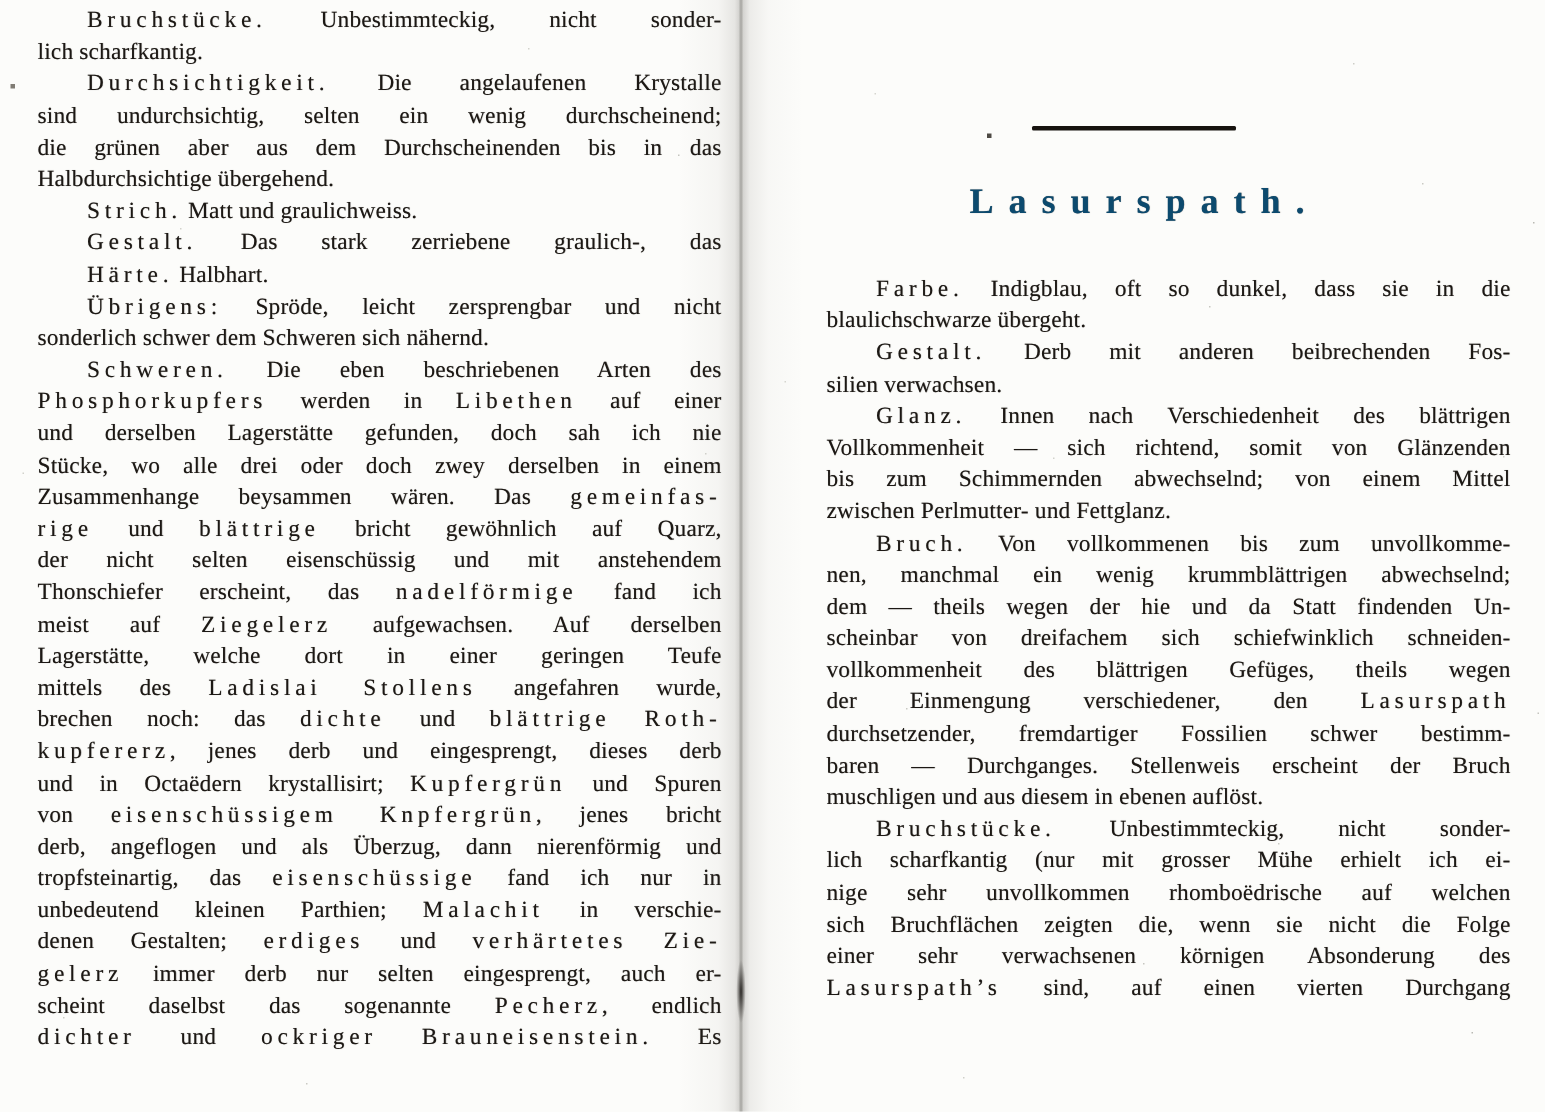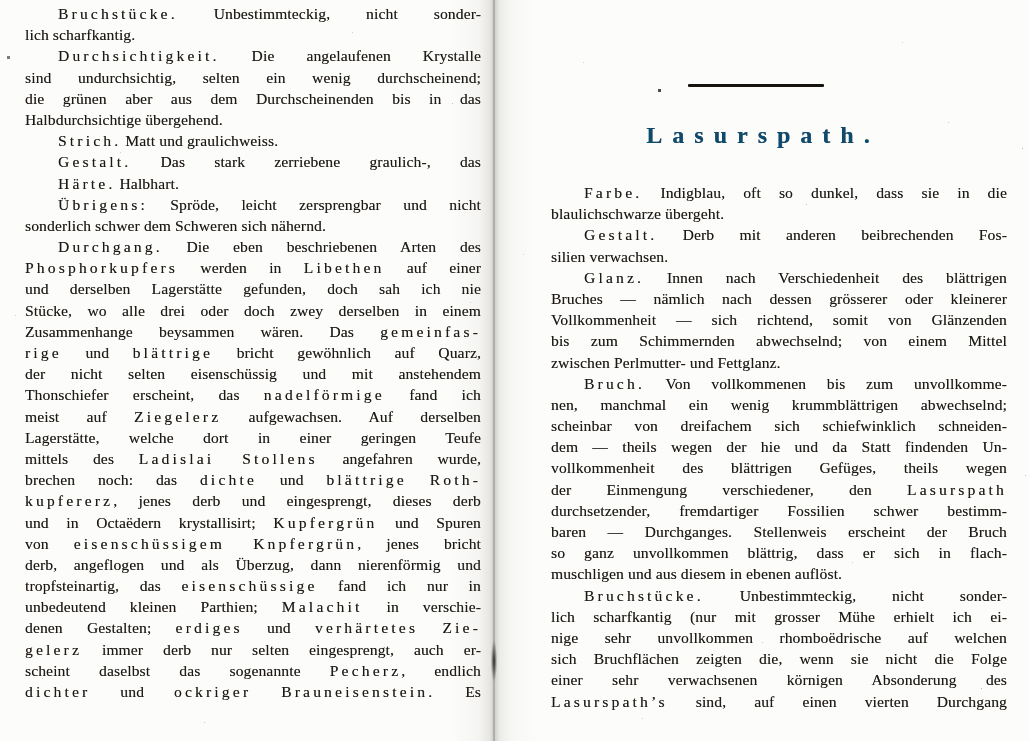--- a/index.html
+++ b/index.html
@@ -96,21 +96,21 @@
         <div class="line end">lich scharfkantig.</div>
         <div class="line indent"><span class="sp">Durchsichtigkeit.</span> Die angelaufenen Krystalle</div>
         <div class="line">sind undurchsichtig, selten ein wenig durchscheinend;</div>
         <div class="line">die grünen aber aus dem Durchscheinenden bis in das</div>
         <div class="line end">Halbdurchsichtige übergehend.</div>
         <div class="line indent end"><span class="sp">Strich.</span> Matt und graulichweiss.</div>
         <div class="line indent"><span class="sp">Gestalt.</span> Das stark zerriebene graulich-, das</div>
         <div class="line indent end"><span class="sp">Härte.</span> Halbhart.</div>
         <div class="line indent"><span class="sp">Übrigens:</span> Spröde, leicht zersprengbar und nicht</div>
         <div class="line end">sonderlich schwer dem Schweren sich nähernd.</div>
-        <div class="line indent"><span class="sp">Durchgang.</span> Die eben beschriebenen Arten des</div>
+        <div class="line indent"><span class="sp">Schweren.</span> Die eben beschriebenen Arten des</div>
         <div class="line"><span class="sp">Phosphorkupfers</span> werden in <span class="sp">Libethen</span> auf einer</div>
         <div class="line">und derselben Lagerstätte gefunden, doch sah ich nie</div>
         <div class="line">Stücke, wo alle drei oder doch zwey derselben in einem</div>
         <div class="line">Zusammenhange beysammen wären. Das <span class="sp">gemeinfas-</span></div>
         <div class="line"><span class="sp">rige</span> und <span class="sp">blättrige</span> bricht gewöhnlich auf Quarz,</div>
         <div class="line">der nicht selten eisenschüssig und mit anstehendem</div>
         <div class="line">Thonschiefer erscheint, das <span class="sp">nadelförmige</span> fand ich</div>
         <div class="line">meist auf <span class="sp">Ziegelerz</span> aufgewachsen. Auf derselben</div>
         <div class="line">Lagerstätte, welche dort in einer geringen Teufe</div>
         <div class="line">mittels des <span class="sp">Ladislai Stollens</span> angefahren wurde,</div>
@@ -136,33 +136,31 @@
   <div class="page" style="left:536px;right:0;">
 
     <div class="rule" style="left:152px;"></div>
     <div class="heading" style="left:4px;">Lasurspath.</div>
     <div class="column col-body" style="left:15px;">
         <div class="line indent"><span class="sp">Farbe.</span> Indigblau, oft so dunkel, dass sie in die</div>
         <div class="line end">blaulichschwarze übergeht.</div>
         <div class="line indent"><span class="sp">Gestalt.</span> Derb mit anderen beibrechenden Fos-</div>
         <div class="line end">silien verwachsen.</div>
         <div class="line indent"><span class="sp">Glanz.</span> Innen nach Verschiedenheit des blättrigen</div>
-        <div class="line">Bruches — nämlich nach dessen grösserer oder kleinerer</div>
         <div class="line">Vollkommenheit — sich richtend, somit von Glänzenden</div>
         <div class="line">bis zum Schimmernden abwechselnd; von einem Mittel</div>
         <div class="line end">zwischen Perlmutter- und Fettglanz.</div>
         <div class="line indent"><span class="sp">Bruch.</span> Von vollkommenen bis zum unvollkomme-</div>
         <div class="line">nen, manchmal ein wenig krummblättrigen abwechselnd;</div>
+        <div class="line">dem — theils wegen der hie und da Statt findenden Un-</div>
         <div class="line">scheinbar von dreifachem sich schiefwinklich schneiden-</div>
-        <div class="line">dem — theils wegen der hie und da Statt findenden Un-</div>
         <div class="line">vollkommenheit des blättrigen Gefüges, theils wegen</div>
         <div class="line">der Einmengung verschiedener, den <span class="sp">Lasurspath</span></div>
         <div class="line">durchsetzender, fremdartiger Fossilien schwer bestimm-</div>
         <div class="line">baren — Durchganges. Stellenweis erscheint der Bruch</div>
-        <div class="line">so ganz unvollkommen blättrig, dass er sich in flach-</div>
         <div class="line end">muschligen und aus diesem in ebenen auflöst.</div>
         <div class="line indent"><span class="sp">Bruchstücke.</span> Unbestimmteckig, nicht sonder-</div>
         <div class="line">lich scharfkantig (nur mit grosser Mühe erhielt ich ei-</div>
         <div class="line">nige sehr unvollkommen rhomboëdrische auf welchen</div>
         <div class="line">sich Bruchflächen zeigten die, wenn sie nicht die Folge</div>
         <div class="line">einer sehr verwachsenen körnigen Absonderung des</div>
         <div class="line"><span class="sp">Lasurspath’s</span> sind, auf einen vierten Durchgang</div>
       </div>
   </div>
 

